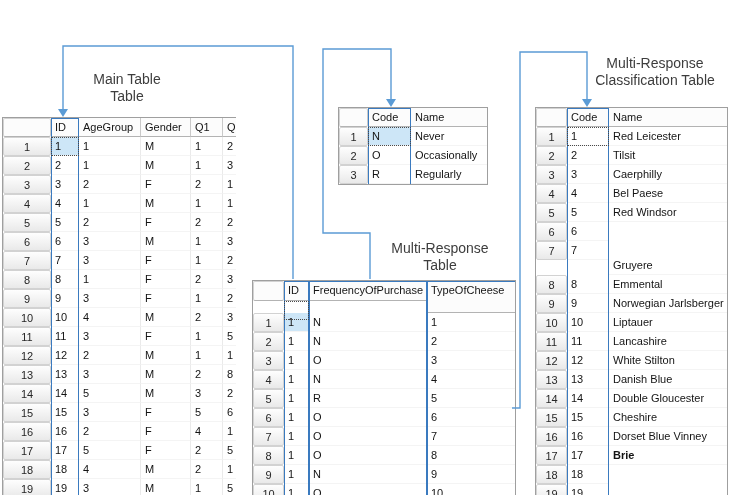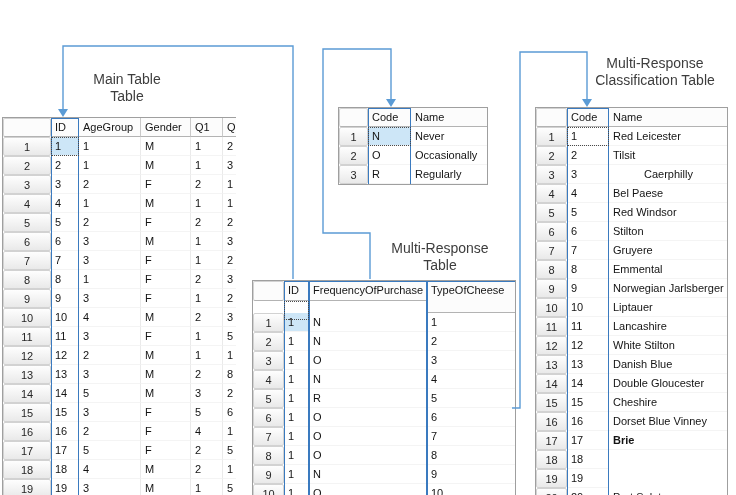--- a/index.html
+++ b/index.html
@@ -326,41 +326,40 @@
         <div class="cell" style="width: 120px; height: 19px; line-height: 18px;">Red Leicester</div>
       </div>
       <div class="grow">
         <div class="cell rownum" style="width: 31px; height: 19px; line-height: 18px;">2</div>
         <div class="cell" style="width: 42px; height: 19px; line-height: 18px;">2</div>
         <div class="cell" style="width: 120px; height: 19px; line-height: 18px;">Tilsit</div>
       </div>
       <div class="grow">
         <div class="cell rownum" style="width: 31px; height: 19px; line-height: 18px;">3</div>
         <div class="cell" style="width: 42px; height: 19px; line-height: 18px;">3</div>
-        <div class="cell" style="width: 120px; height: 19px; line-height: 18px; text-align: center;">Caerphilly</div>
+        <div class="cell" style="width: 120px; height: 19px; line-height: 18px;">Caerphilly</div>
       </div>
       <div class="grow">
         <div class="cell rownum" style="width: 31px; height: 19px; line-height: 18px;">4</div>
         <div class="cell" style="width: 42px; height: 19px; line-height: 18px;">4</div>
         <div class="cell" style="width: 120px; height: 19px; line-height: 18px;">Bel Paese</div>
       </div>
       <div class="grow">
         <div class="cell rownum" style="width: 31px; height: 19px; line-height: 18px;">5</div>
         <div class="cell" style="width: 42px; height: 19px; line-height: 18px;">5</div>
         <div class="cell" style="width: 120px; height: 19px; line-height: 18px;">Red Windsor</div>
       </div>
       <div class="grow">
         <div class="cell rownum" style="width: 31px; height: 19px; line-height: 18px;">6</div>
         <div class="cell" style="width: 42px; height: 19px; line-height: 18px;">6</div>
-        <div class="cell" style="width: 120px; height: 19px; line-height: 18px;">Stilton</div>
       </div>
       <div class="grow">
         <div class="cell rownum" style="width: 31px; height: 19px; line-height: 18px;">7</div>
         <div class="cell" style="width: 42px; height: 19px; line-height: 18px;">7</div>
-        <div class="cell" style="width: 120px; height: 19px; line-height: 18px;">Gruyere</div>
+        <div class="cell" style="width: 120px; height: 19px; line-height: 18px; margin-top: 15px;">Gruyere</div>
       </div>
       <div class="grow">
         <div class="cell rownum" style="width: 31px; height: 19px; line-height: 18px;">8</div>
         <div class="cell" style="width: 42px; height: 19px; line-height: 18px;">8</div>
         <div class="cell" style="width: 120px; height: 19px; line-height: 18px;">Emmental</div>
       </div>
       <div class="grow">
         <div class="cell rownum" style="width: 31px; height: 19px; line-height: 18px;">9</div>
         <div class="cell" style="width: 42px; height: 19px; line-height: 18px;">9</div>
         <div class="cell" style="width: 120px; height: 19px; line-height: 18px;">Norwegian Jarlsberger</div>

